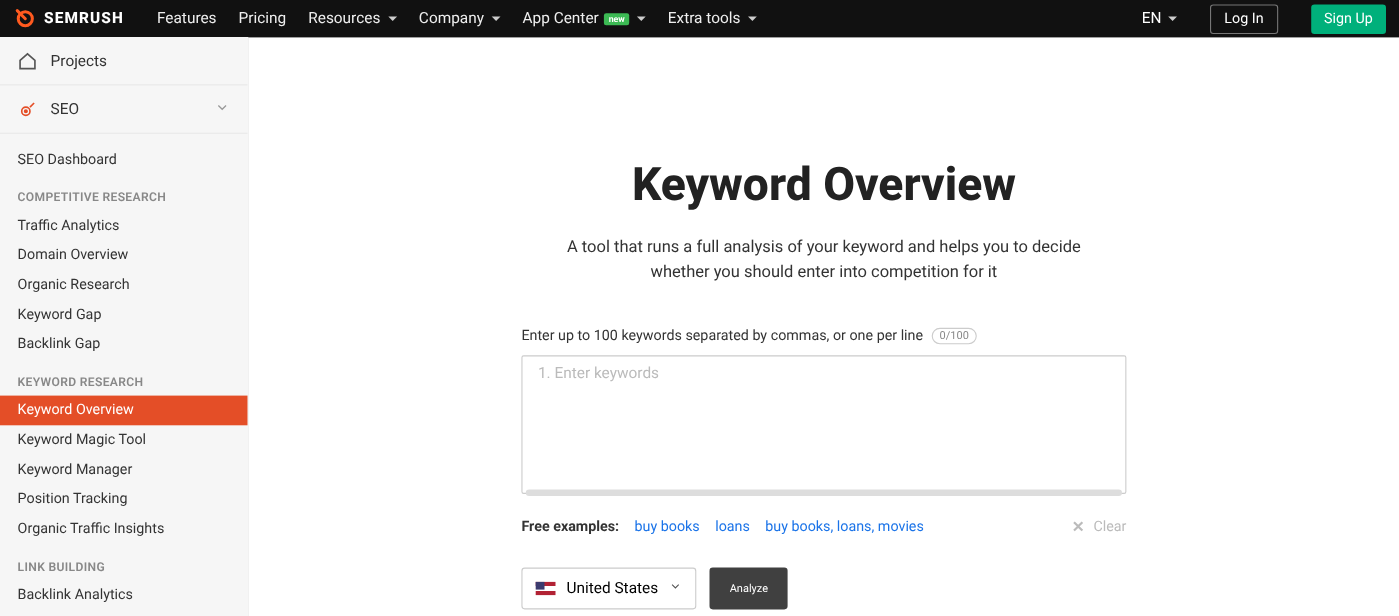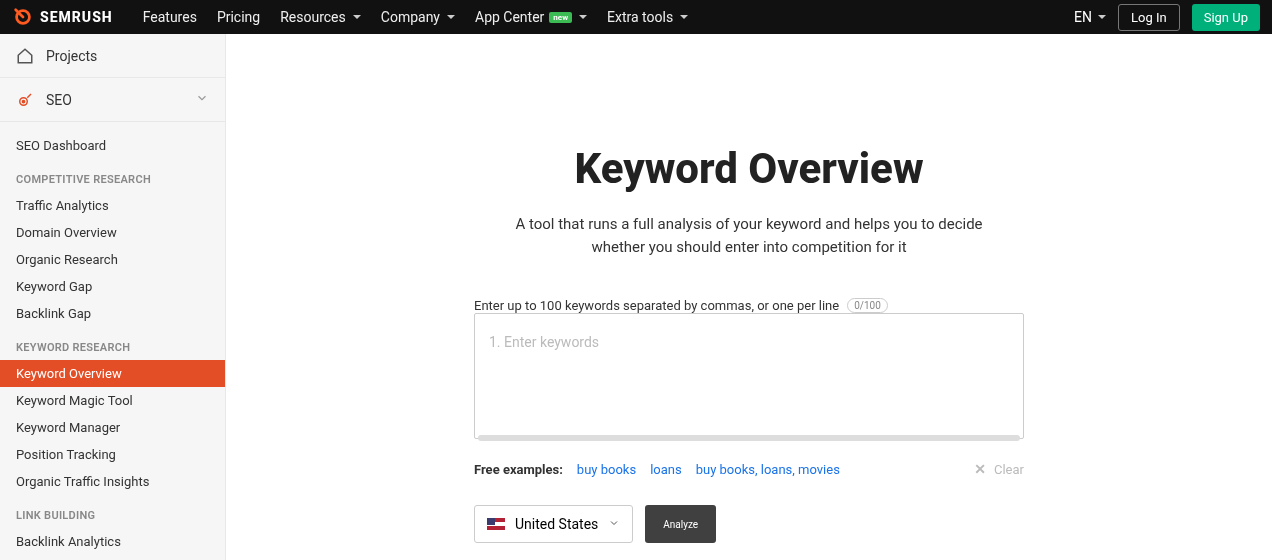--- a/index.html
+++ b/index.html
@@ -7,21 +7,21 @@
 
 
 .header { background: #111; height: 34px; display: flex; align-items: center; padding: 0 12px; color: #fff; font-size: 14px; }
 .logo { display: flex; align-items: center; gap: 6px; margin-right: 30px; }
 .logo-icon { width: 22px; height: 22px; display: inline-flex; align-items: center; justify-content: center; }
 .logo-text { font-weight: 800; letter-spacing: 1px; font-size: 14px; }
 .nav { display: flex; gap: 20px; align-items: center; }
 .nav-item { display: flex; align-items: center; gap: 5px; color: #eee; cursor: pointer; }
 .chev::after { content: ""; margin-left: 2px; display: inline-block; border: 4px solid transparent; border-top-color: #ccc; transform: translateY(2px); }
 .badge-new { background: #3cba54; color: #fff; font-size: 8px; padding: 1px 4px; border-radius: 2px; font-weight: 700; }
-.header-right { margin-left: auto; display: flex; align-items: center; gap: 12px; }
+.header-right { margin-left: auto; display: flex; align-items: center; gap: 30px; }
 .lang { display: flex; align-items: center; gap: 4px; }
 .btn-outline { border: 1px solid #777; border-radius: 3px; padding: 5px 12px; color: #fff; background: transparent; cursor: pointer; font-size: 13px; }
 .btn-signup { background: #00b07b; border: none; border-radius: 3px; padding: 6px 12px; color: #fff; cursor: pointer; font-size: 13px; }
 
 
 .layout { display: flex; height: calc(100% - 34px); }
 .sidebar { width: 226px; background: #f6f6f6; border-right: 1px solid #e8e8e8; overflow-y: auto; }
 .side-row { height: 44px; display: flex; align-items: center; padding: 16px 16px; border-bottom: 1px solid #e8e8e8; gap: 12px; cursor: pointer; font-size: 14px; color: #333; }
 .side-row .icon { width: 18px; height: 18px; display: inline-flex; align-items: center; justify-content: center; color: #555; }
 .side-row .arrow { margin-left: auto; color: #999; }
@@ -31,21 +31,21 @@
 
 
 .main { flex: 1; padding: 0 40px; overflow-y: auto; }
 .hero { text-align: center; margin-top: 110px; }
 .hero h1 { font-size: 42px; font-weight: 800; color: #222; }
 .hero p { margin-top: 20px; font-size: 15px; color: #333; line-height: 1.5; max-width: 520px; margin-left: auto; margin-right: auto; }
 
 .form-block { width: 550px; margin: 40px auto 0; }
 .input-label { font-size: 13px; color: #333; display: flex; gap: 8px; }
 .counter-pill { border: 1px solid #ccc; border-radius: 10px; font-size: 10px; padding: 1px 6px; color: #888; }
-.textarea { width: 100%; height: 126px; border: 1px solid #ccc; border-radius: 2px; padding: 20px 14px; font-size: 14px; resize: none; font-family: inherit; color: #14532d; }
+.textarea { width: 100%; height: 126px; margin-top: 10px; border: 1px solid #ccc; border-radius: 2px; padding: 8px 14px; font-size: 14px; resize: none; font-family: inherit; color: #14532d; }
 .textarea::placeholder { color: #bbb; }
 .scroll-indicator { height: 6px; background: #ddd; border-radius: 3px; margin: -8px 4px 0; position: relative; }
 
 .examples-row { display: flex; align-items: center; gap: 14px; margin-top: 20px; font-size: 13px; }
 .examples-label { font-weight: 700; color: #333; }
 .example-link { color: #1a73e8; cursor: pointer; }
 .clear-area { margin-left: auto; display: flex; align-items: center; gap: 8px; color: #bbb; cursor: pointer; }
 .clear-x { font-weight: 700; font-size: 14px; }
 
 .action-row { display: flex; gap: 12px; margin-top: 28px; }

